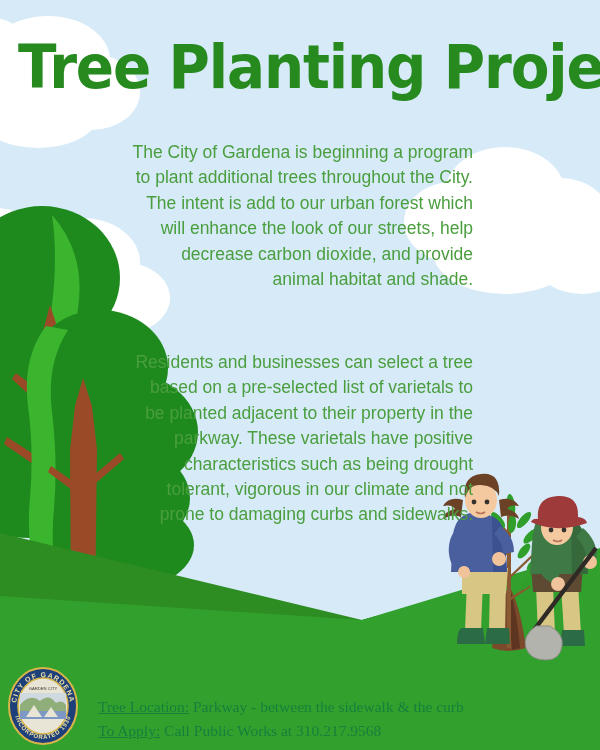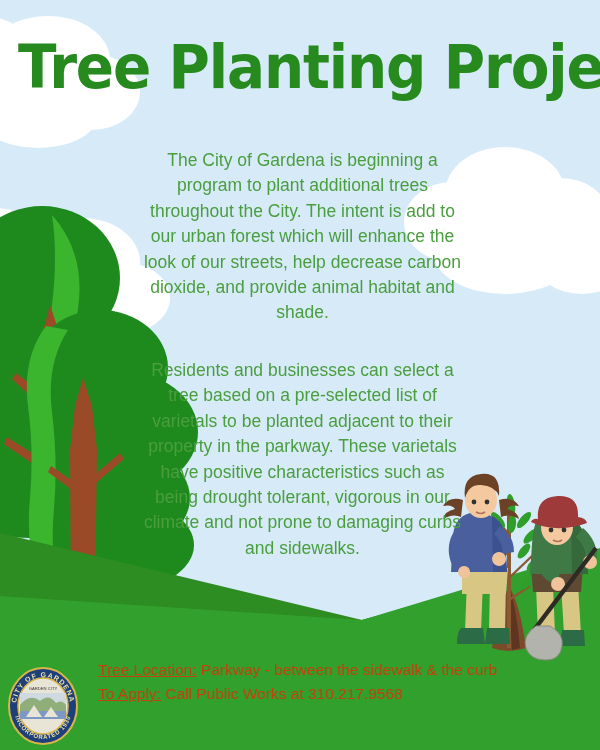--- a/index.html
+++ b/index.html
@@ -37,29 +37,29 @@
     left:130px;width:345px;
     text-align:center;
     color:#4a9e3e;
     font-family:"Liberation Sans", sans-serif;
     font-size:17.5px;
     line-height:25.4px;
     z-index:6;
   }
   #para1{top:138px;}
   #para2{top:348px;}
-  .body-block p{margin:10px;}
+  .body-block p{margin:2px;text-align:right;}
 
   
   #info{
-    position:absolute;left:98px;top:658px;z-index:8;
-    color:#c2410c;
+    position:absolute;left:98px;top:695px;z-index:8;
+    color:#15803d;
     font-size:15.5px;
     line-height:24px;
-    font-family:Liberation Sans, sans-serif;
+    font-family:Liberation Serif, serif;
     white-space:nowrap;
   }
   #info .row{display:block;}
   #info .lbl{text-decoration:underline;}
 
   
   #seal{
     position:absolute;left:4px;top:661px;width:78px;height:86px;z-index:9;
   }
 </style>

